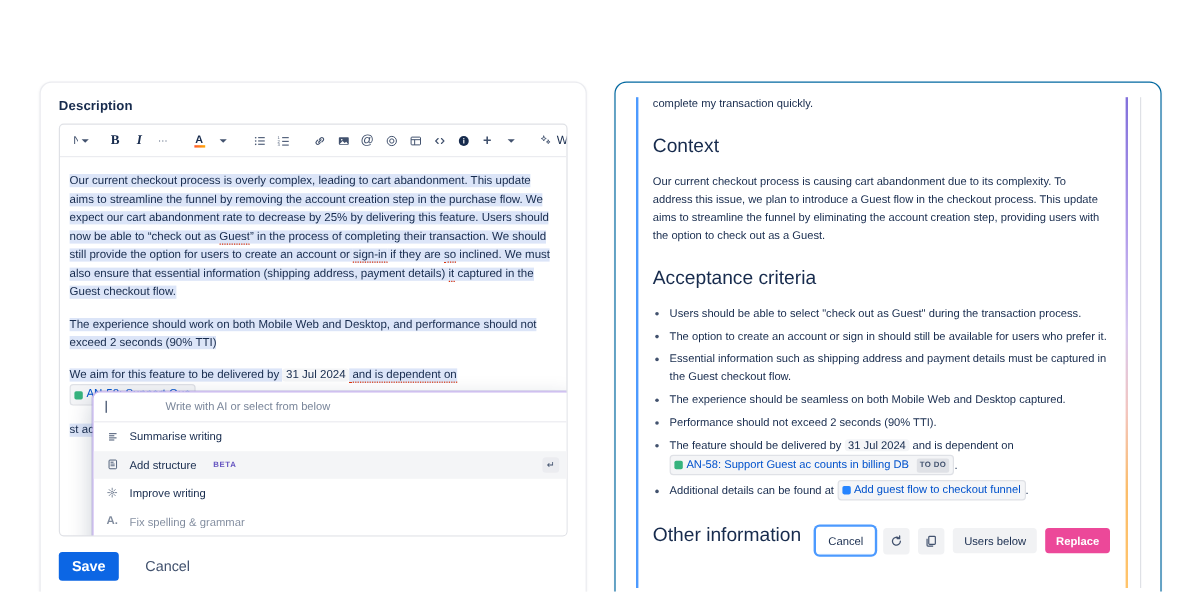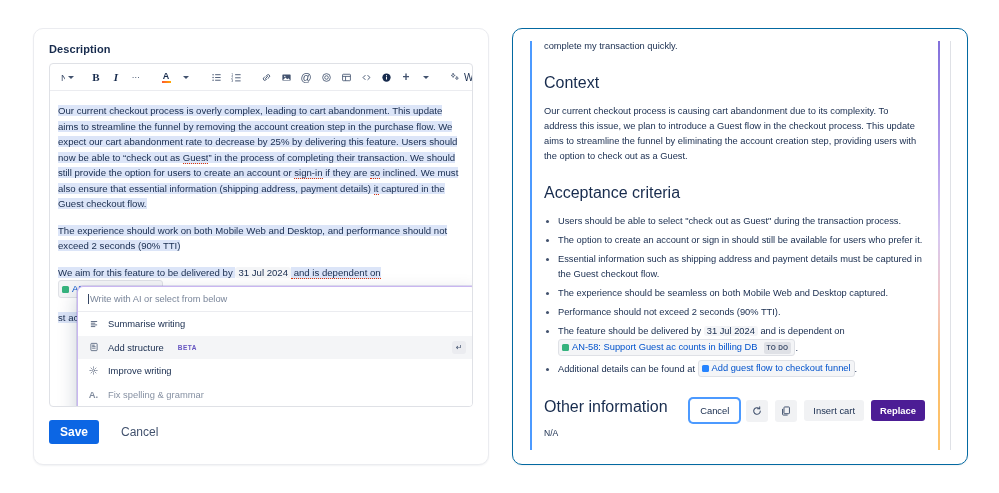--- a/index.html
+++ b/index.html
@@ -5,21 +5,21 @@
   * { box-sizing: border-box; }
   html, body { margin:0; padding:0; }
   body {
     width: 999px; height: 493px;
     background: #ffffff;
     font-family: "Liberation Sans", sans-serif;
     color: #172B4D;
     overflow: hidden;
     position: relative;
   }
-  .stage { position:absolute; inset:0; display:flex; }
+  .stage { position:absolute; inset:0; display:flex;margin-top:40px; }
 
   
   .left-card {
     position:absolute; left:33px; top:28px; width:456px; height:437px;
     background:#fff; border:1px solid #EBECF0; border-radius:10px;
     box-shadow:0 1px 2px rgba(9,30,66,.06);
     padding:14px 15px 0 15px;
   }
   .field-label { font-size:11px; font-weight:700; color:#172B4D; letter-spacing:.1px; margin-bottom:8px; }
 
@@ -57,21 +57,21 @@
   .lozenge { background:#DFE1E6; color:#42526E; font-size:6.5px; font-weight:700; padding:1px 3px; border-radius:2px; letter-spacing:.3px; vertical-align:middle;}
 
   
   .ai-panel {
     position:absolute; left:27px; top:222px; width:400px;
     background:#fff; border-radius:6px;
     border:1px solid #C9B6F0;
     box-shadow:0 8px 20px rgba(9,30,66,.22), 0 0 0 1px rgba(101,84,192,.18);
     overflow:hidden; z-index:20;
   }
-  .ai-input { height:25px; display:flex; align-items:center; padding:0 10px; font-size:9.3px; color:#7A869A; border-bottom:1px solid #EBECF0;}
+  .ai-input { height:25px; display:flex; align-items:center; padding:0 10px; font-size:9.3px; color:#7A869A; border-bottom:1px solid #EBECF0;gap:48px;}
   .cursorbar{display:inline-block;width:1px;height:10px;background:#344563;margin-right:1px;}
   .ai-list { padding:0; }
   .ai-row { display:flex; align-items:center; height:23.5px; padding:0 10px; gap:9px; font-size:9.4px; color:#172B4D; cursor:pointer; }
   .ai-row.active { background:#F4F5F7; }
   .ai-row .icn { width:11px; display:flex; justify-content:center; color:#42526E; font-size:10px; }
   .beta { color:#6554C0; font-size:6.5px; font-weight:700; letter-spacing:.5px; margin-left:5px;}
   .ret-key { margin-left:auto; background:#EBECF0; border-radius:3px; width:14px;height:13px; display:flex;align-items:center;justify-content:center;color:#42526E;font-size:8px;}
   .ai-foot { display:flex; align-items:center; gap:7px; height:22px; padding:0 10px; border-top:1px solid #EBECF0; font-size:9px; color:#7A869A; }
   .fade-row { opacity:.55; }
 
@@ -98,21 +98,21 @@
   .doc ul { margin:0 0 4px 0; padding-left:14px; }
   .doc li { margin-bottom:4px; }
   .doc li::marker { color:#42526E; }
   .na { font-size:8.6px; color:#172B4D; }
 
   .act-bar { position:absolute; right:42px; bottom:42px; display:flex; align-items:center; gap:7px; }
   .act-btn { font-size:9.4px; border-radius:3px; padding:5px 9px; cursor:pointer; font-family:inherit; border:none;}
   .act-cancel { background:#fff; color:#172B4D; box-shadow:0 0 0 2px #4C9AFF; border:1px solid #fff;}
   .act-icon { width:22px;height:22px; background:#F1F2F4; border-radius:3px; display:flex;align-items:center;justify-content:center; cursor:pointer; color:#42526E;}
   .act-insert { background:#F1F2F4; color:#172B4D; }
-  .act-replace { background:#4c1d95; color:#fff; font-weight:600; }
+  .act-replace { background:#ec4899; color:#fff; font-weight:600; }
 </style>
 </head>
 <body>
 
 <div class="stage">
 
   <div class="left-card">
     <div class="field-label">Description</div>
 
     <div class="editor-box">
@@ -321,34 +321,33 @@
         </li>
         <li>
           <span>Additional details can be found at </span><span class="chip-link">
               <span class="ic-page"></span>
               <span>Add guest flow to checkout funnel</span>
             </span><span>.</span>
         </li>
       </ul>
 
       <h3>Other information</h3>
-      <div class="na">N/A</div>
     </div>
 
     <div class="act-bar">
       <button class="act-btn act-cancel">Cancel</button>
       <div class="act-icon">
         <svg width="12" height="12" viewBox="0 0 16 16" fill="none" stroke="#42526E" stroke-width="1.4" stroke-linecap="round">
             <path d="M12.4 8a4.4 4.4 0 1 1-1.3-3.1"></path>
             <path d="M11.6 2.2v2.9H8.7"></path>
           </svg>
       </div>
       <div class="act-icon">
         <svg width="12" height="12" viewBox="0 0 16 16" fill="none" stroke="#42526E" stroke-width="1.3">
             <rect x="5.3" y="2.6" width="7.3" height="9" rx="1"></rect>
             <path d="M10.2 13.4H4.4a1 1 0 0 1-1-1V5.2"></path>
           </svg>
       </div>
-      <button class="act-btn act-insert">Insert cart</button>
+      <button class="act-btn act-insert">Users below</button>
       <button class="act-btn act-replace">Replace</button>
     </div>
   </div>
 </div>
 
 </body></html>

